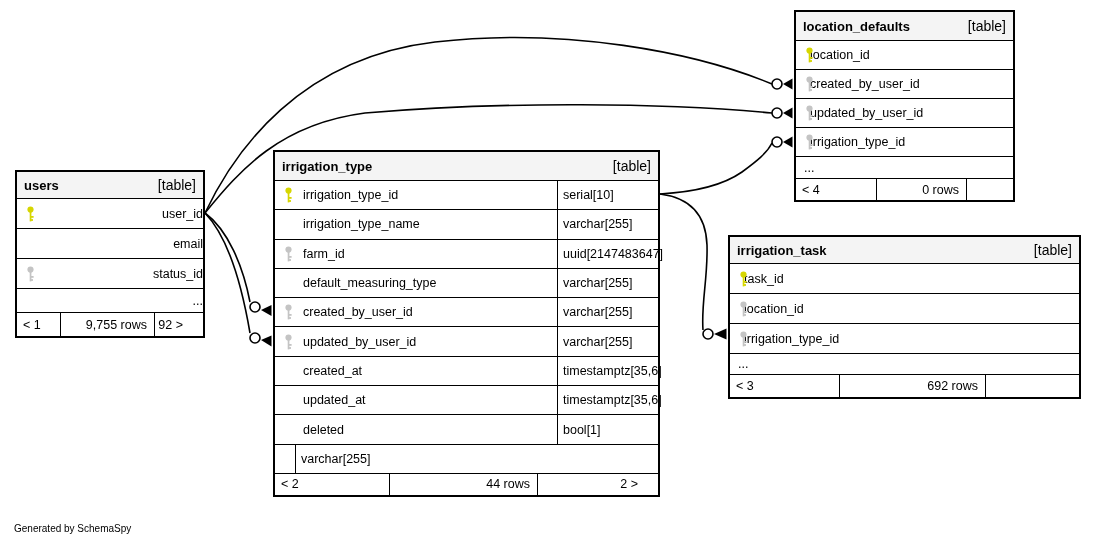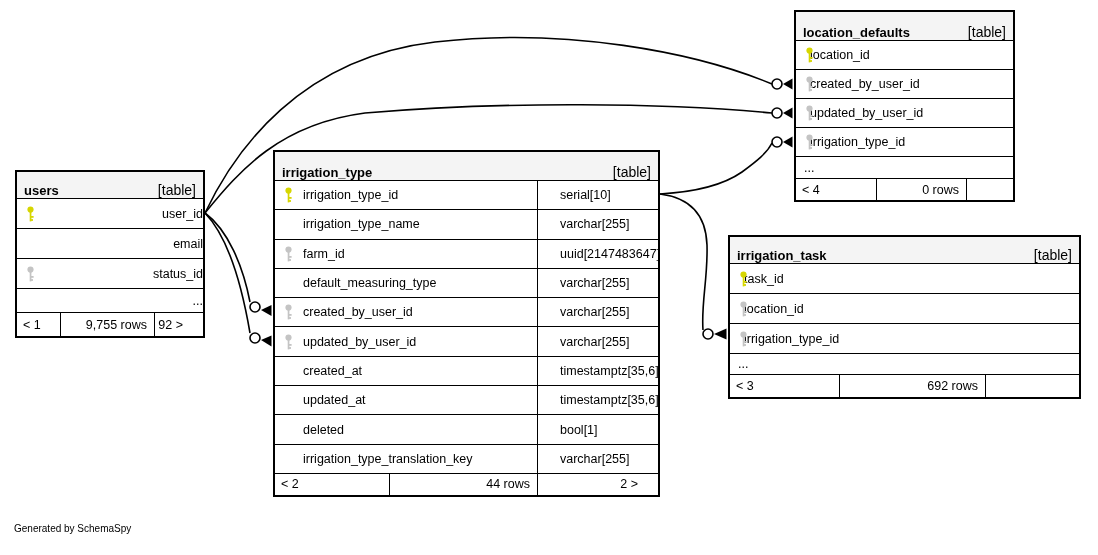--- a/index.html
+++ b/index.html
@@ -5,35 +5,35 @@
   html,body{margin:0;padding:0;background:#fff;color:#000;
     font-family:"Liberation Sans","DejaVu Sans",sans-serif;}
   .canvas{position:relative;width:1098px;height:555px;background:#fff;overflow:hidden;}
 
   svg.edges{position:absolute;left:0;top:0;pointer-events:none;}
   .edges path{fill:none;stroke:#000;stroke-width:1.6px;}
   .edges circle{fill:#fff;stroke:#000;stroke-width:1.6px;}
   .edges polygon{fill:#000;stroke:none;}
 
   .tbl{position:absolute;border:2px solid #000;background:#fff;box-sizing:border-box;font-size:12.5px;}
-  .thead{display:flex;justify-content:space-between;align-items:flex-end;background:#f4f4f4;
+  .thead{display:flex;justify-content:space-between;align-items:center;background:#f4f4f4;
     padding:0 7px;box-sizing:border-box;}
   .tname{font-weight:bold;font-size:13px;}
   .ttag{font-size:14px;}
   .trow{position:relative;display:flex;align-items:center;border-top:1.5px solid #000;
     box-sizing:border-box;padding-left:14px;background:#fff;}
   .trow.ell{padding-left:8px;}
   .key{position:absolute;left:9px;top:50%;transform:translateY(-50%);}
 
   
   .t-it .trow{padding-left:0;}
   .namecell{flex:0 0 262px;align-self:stretch;display:flex;align-items:center;
     padding-left:28px;box-sizing:border-box;}
   .typecell{flex:1;align-self:stretch;display:flex;align-items:center;
-    border-left:1.5px solid #000;padding-left:22px;box-sizing:border-box;}
+    border-left:1.5px solid #000;padding-left:5px;box-sizing:border-box;margin-left:20px;}
 
   .tfoot{display:flex;border-top:1.5px solid #000;box-sizing:border-box;align-items:stretch;}
   .tfoot span{display:flex;align-items:center;box-sizing:border-box;}
   .fl{justify-content:flex-start;padding-left:6px;}
   .fc{justify-content:flex-end;padding-right:7px;border-left:1.5px solid #000;}
   .fr{flex:1;justify-content:flex-end;padding-right:20px;border-left:1.5px solid #000;}
 
   
   .t-users{left:15px;top:170px;width:190px;}
   .t-users .thead{height:26px;} .t-users .trow{height:30px;justify-content:flex-end;}
@@ -189,21 +189,20 @@
     </div>
     <div class="trow">
       <span class="namecell">updated_at</span>
       <span class="typecell">timestamptz[35,6]</span>
     </div>
     <div class="trow">
       <span class="namecell">deleted</span>
       <span class="typecell">bool[1]</span>
     </div>
     <div class="trow">
-      <span class="namecell">irrigation_type_translation_key</span>
       <span class="typecell">varchar[255]</span>
     </div>
     <div class="tfoot">
       <span class="fl">&lt; 2</span>
       <span class="fc">44 rows</span>
       <span class="fr">2 &gt;</span>
     </div>
   </div>
 
   <div class="tbl t-ld">

